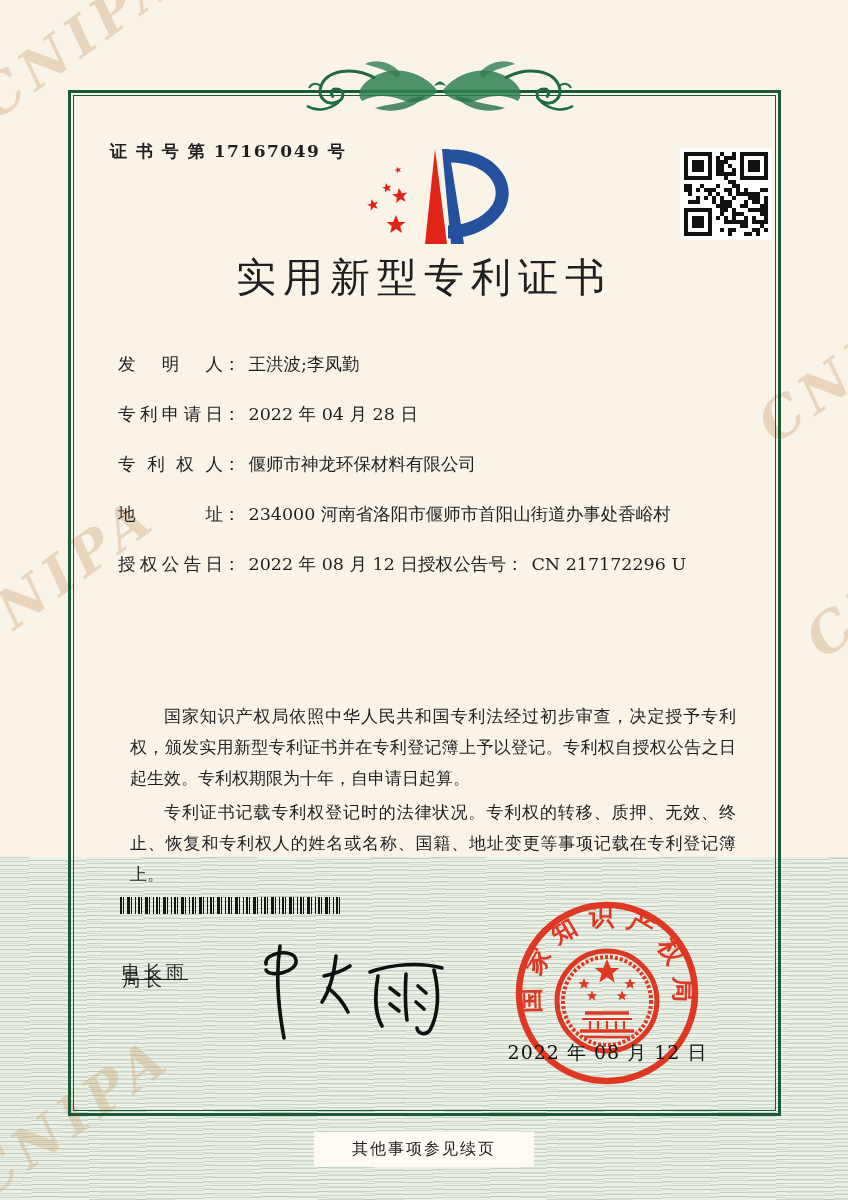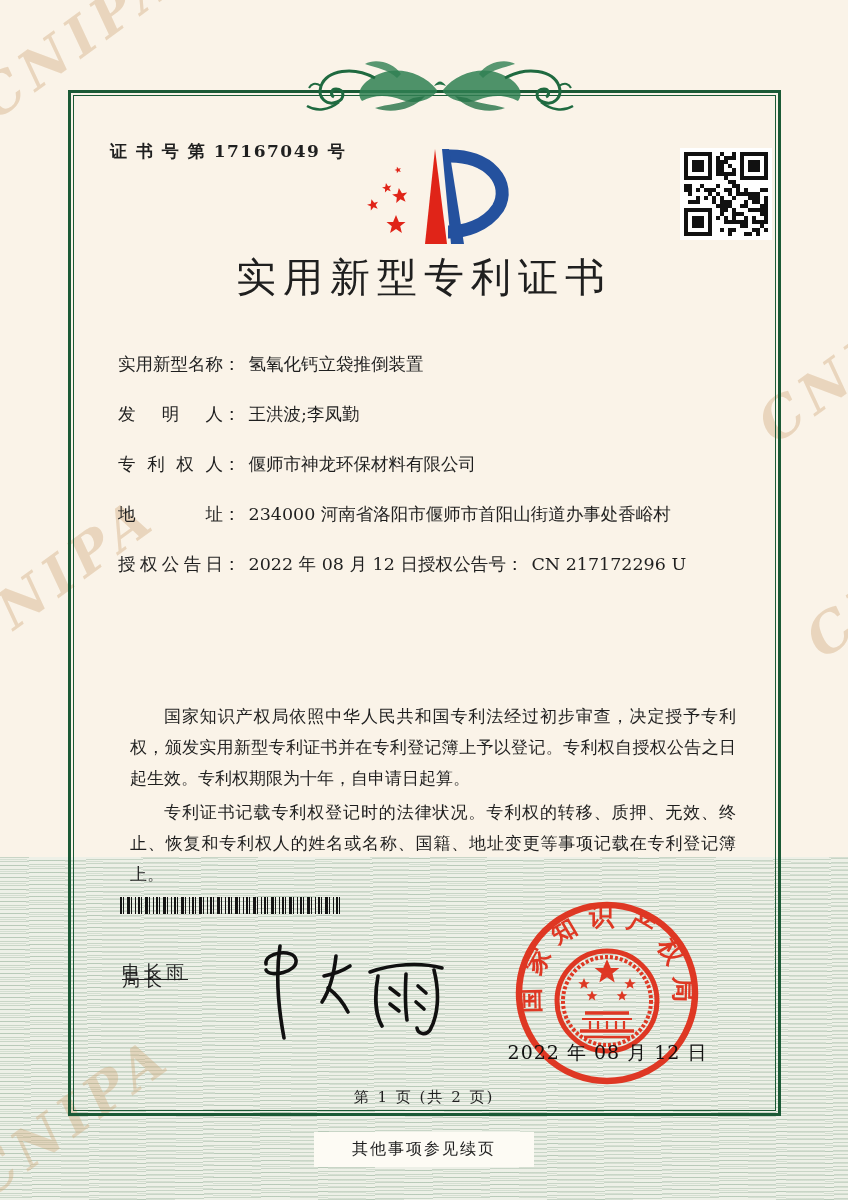--- a/index.html
+++ b/index.html
@@ -273,24 +273,24 @@
         <rect x="0" y="56" width="28" height="28" fill="#111"></rect>
         <rect x="4" y="60" width="20" height="20" fill="#fff"></rect>
         <rect x="8" y="64" width="12" height="12" fill="#111"></rect>
       </svg>
   </div>
 
   <div class="title">实用新型专利证书</div>
 
   <div class="fields">
     <div class="frow">
-      <span class="flabel">实用新型名称</span><span class="fcolon">：</span><span class="fval">氢氧化钙立袋推倒装置</span>
-    </div>
-    <div class="frow">
       <span class="flabel">发明人</span><span class="fcolon">：</span><span class="fval">王洪波;李凤勤</span>
+    </div>
+    <div class="frow">
+      <span class="flabel">专利申请日</span><span class="fcolon">：</span><span class="fval">2022 年 04 月 28 日</span>
     </div>
     <div class="frow">
       <span class="flabel">专利权人</span><span class="fcolon">：</span><span class="fval">偃师市神龙环保材料有限公司</span>
     </div>
     <div class="frow">
       <span class="flabel">地址</span><span class="fcolon">：</span><span class="fval">234000 河南省洛阳市偃师市首阳山街道办事处香峪村</span>
     </div>
     <div class="frow">
       <span class="flabel">授权公告日</span><span class="fcolon">：</span><span class="fval">2022 年 08 月 12 日</span><span class="pair-right flabel sm">授权公告号</span><span class="fcolon">：</span><span class="fval">CN 217172296 U</span>
     </div>
@@ -341,17 +341,16 @@
       <path d="M73,115 h44" stroke-width="3.5" fill="none"></path>
       <path d="M70,121 h50" stroke-width="2" fill="none"></path>
       <path d="M78,123 v8 M86,123 v8 M95,123 v8 M104,123 v8 M112,123 v8" stroke-width="2.2" fill="none"></path>
       <path d="M68,133 h54" stroke-width="3.5" fill="none"></path>
       <path d="M72,139 h46" stroke-width="2.5" fill="none"></path>
     </g>
   </svg>
 
   <div class="seal-date">2022 年 08 月 12 日</div>
 
-  <div class="page-footer">第 1 页 (共 2 页)</div>
 
   <div class="continuation">其他事项参见续页</div>
 
 </div>
 
 </body></html>

